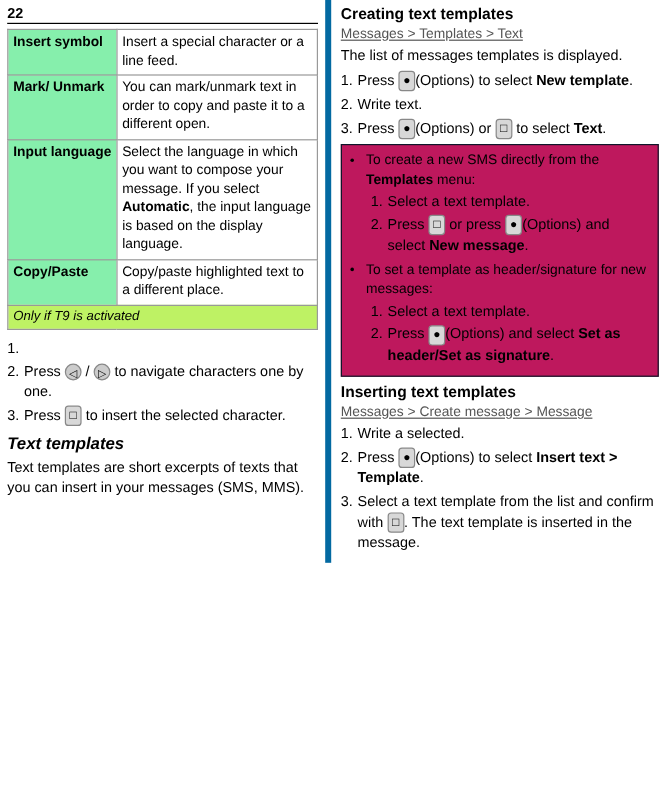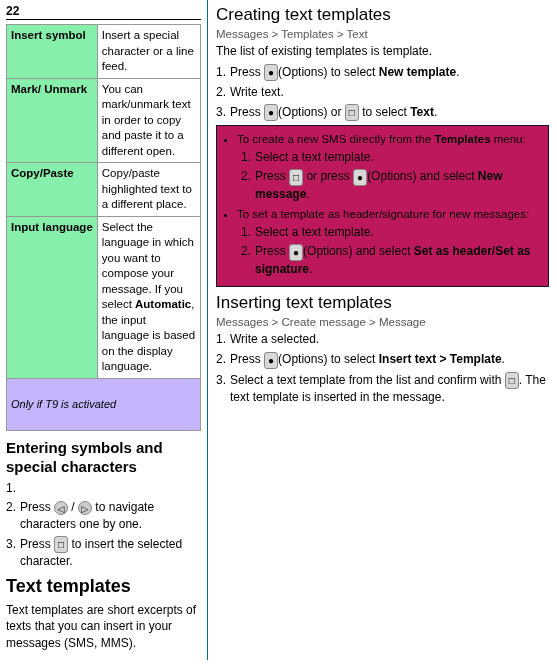--- a/index.html
+++ b/index.html
@@ -10,23 +10,23 @@
       color: #000;
       width: 557px;
       min-height: 672px;
       overflow: hidden;
     }
     .page {
       display: flex;
       width: 557px;
     }
     .left-col {
-      width: 208px;
+      width: 276px;
       padding: 4px 6px 4px 6px;
-      border-right: 1px solid #0369a1;
+      border-right: 5px solid #0369a1;
       flex-shrink: 0;
     }
     .right-col {
       flex: 1;
       padding: 4px 8px 4px 8px;
     }
     
     .page-num {
       font-size: 12px;
       font-weight: bold;
@@ -48,24 +48,24 @@
       line-height: 1.35;
     }
     .feature-table td.label {
       font-weight: bold;
       white-space: nowrap;
       width: 62px;
       background: #86efac;
       margin-top: 44px;
     }
     .only-if-row td {
-      background: #c4b5fd;
+      background: #bef264;
       font-style: italic;
       font-size: 11px;
-      padding: 18px 4px;
+      padding: 2px 4px;
       border: 1px solid #999;
     }
 
     
     .section-heading {
       font-size: 15px;
       font-weight: bold;
       line-height: 1.3;
       margin-bottom: 3px;
       margin-top: 6px;
@@ -86,30 +86,31 @@
       line-height: 1.4;
     }
     .num-list li .num {
       min-width: 14px;
       font-weight: normal;
       flex-shrink: 0;
     }
 
     
     .right-heading {
-      font-size: 17px;
-      font-weight: normal;
+      font-size: 13px;
+      font-weight: bold;
       margin-bottom: 2px;
       margin-top: 0;
       line-height: 1.3;
     }
     .right-subheading {
       font-size: 11.5px;
       color: #555;
       margin-bottom: 3px;
+      text-decoration: underline;
     }
     .para {
       font-size: 12px;
       line-height: 1.4;
       margin-bottom: 4px;
     }
 
     
     .btn-icon {
       display: inline-block;
@@ -180,61 +181,58 @@
       <tbody id="feature-table-body">
       <tr>
             <td class="label">Insert symbol</td>
             <td>Insert a special character or a line feed.</td>
           </tr>
           <tr>
             <td class="label">Mark/ Unmark</td>
             <td>You can mark/unmark text in order to copy and paste it to a different open.</td>
           </tr>
           <tr>
+            <td class="label">Input language</td>
+            <td>Select the language in which you want to compose your message. If you select <strong>Automatic</strong>, the input language is based on the display language.</td>
+          </tr>
+          <tr>
             <td class="label">Copy/Paste</td>
             <td>Copy/paste highlighted text to a different place.</td>
           </tr>
-          <tr>
-            <td class="label">Input language</td>
-            <td>Select the language in which you want to compose your message. If you select <strong>Automatic</strong>, the input language is based on the display language.</td>
-          </tr>
           <tr class="only-if-row">
             <td colspan="2">Only if T9 is activated</td>
           </tr>
         </tbody>
     </table>
 
     <div style="margin-top:7px;">
-      <div class="section-heading first">
-        <span>Entering symbols and special characters</span>
-      </div>
       <ol class="num-list" id="entering-steps">
       <li>
             <span class="num">1.</span>
           </li>
           <li>
             <span class="num">2.</span>
             <div>Press <span class="btn-nav">◁</span> / <span class="btn-nav">▷</span> to navigate characters one by one.</div>
           </li>
           <li>
             <span class="num">3.</span>
             <div>Press <span class="btn-icon">□</span> to insert the selected character.</div>
           </li>
         </ol>
-      <div class="section-heading" style="font-size:18px; margin-top:5px;">
+      <div class="section-heading" style="font-size:14px; margin-top:5px;font-style:italic;">
         <span>Text templates</span>
       </div>
       <p class="para">Text templates are short excerpts of texts that you can insert in your messages (SMS, MMS).</p>
     </div>
   </div>
 
   <div class="right-col">
     <div class="right-heading">Creating text templates</div>
     <div class="right-subheading">Messages &gt; Templates &gt; Text</div>
-    <p class="para">The list of existing templates is template.</p>
+    <p class="para">The list of messages templates is displayed.</p>
 
     <ol class="num-list" id="creating-steps">
     <li>
           <span class="num">1.</span>
           <div>Press <span class="btn-icon">●</span><span>(Options)</span> to select <strong>New template</strong>.</div>
         </li>
         <li>
           <span class="num">2.</span>
           <div>Write text.</div>
         </li>

